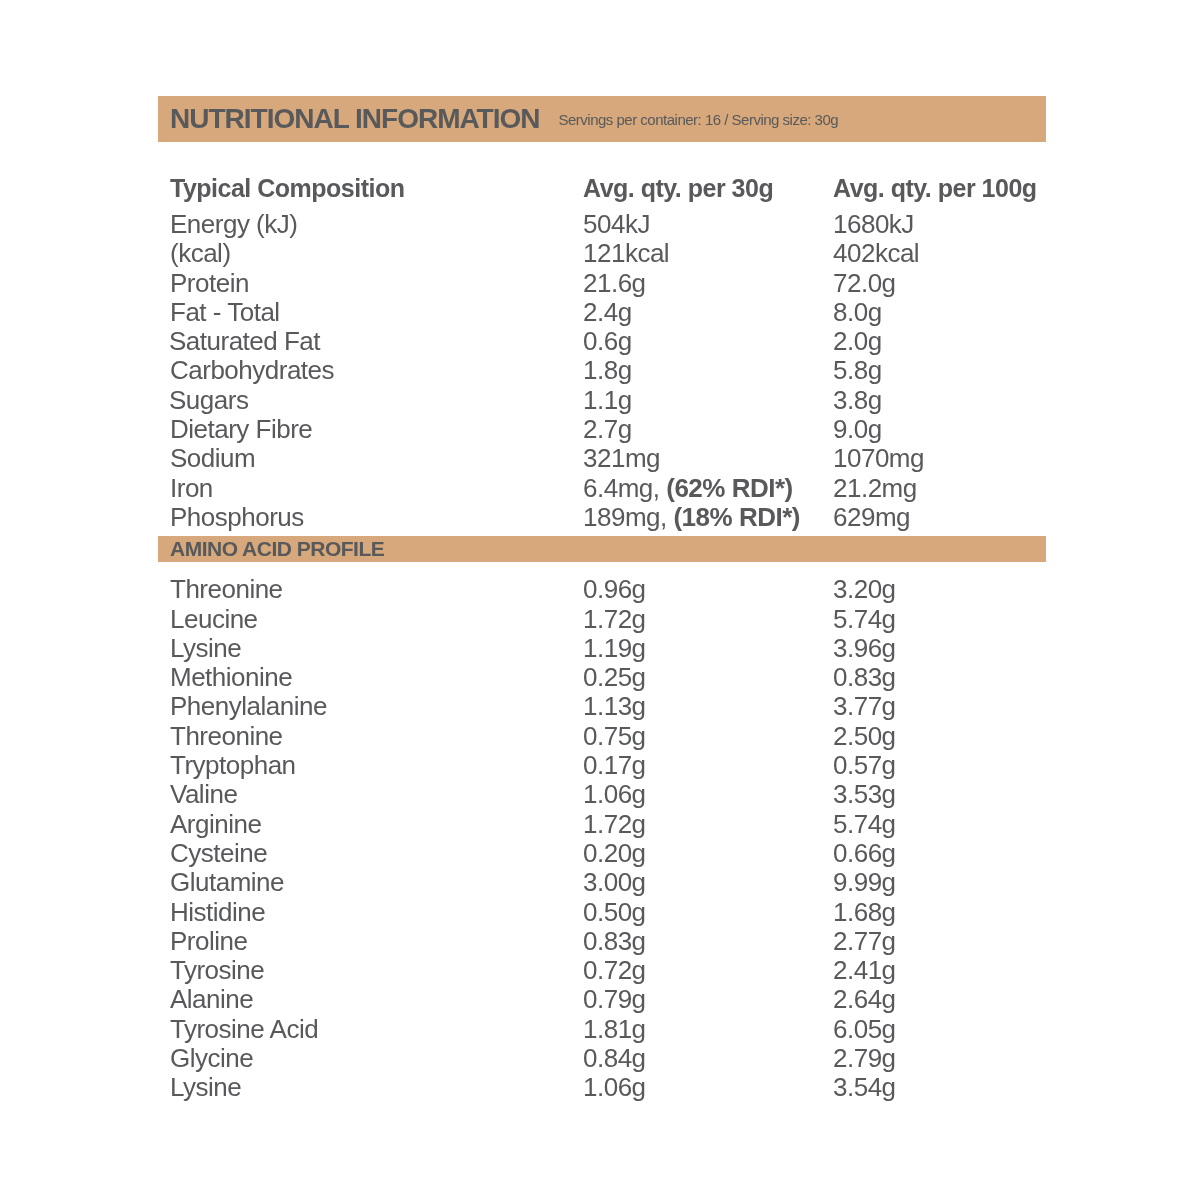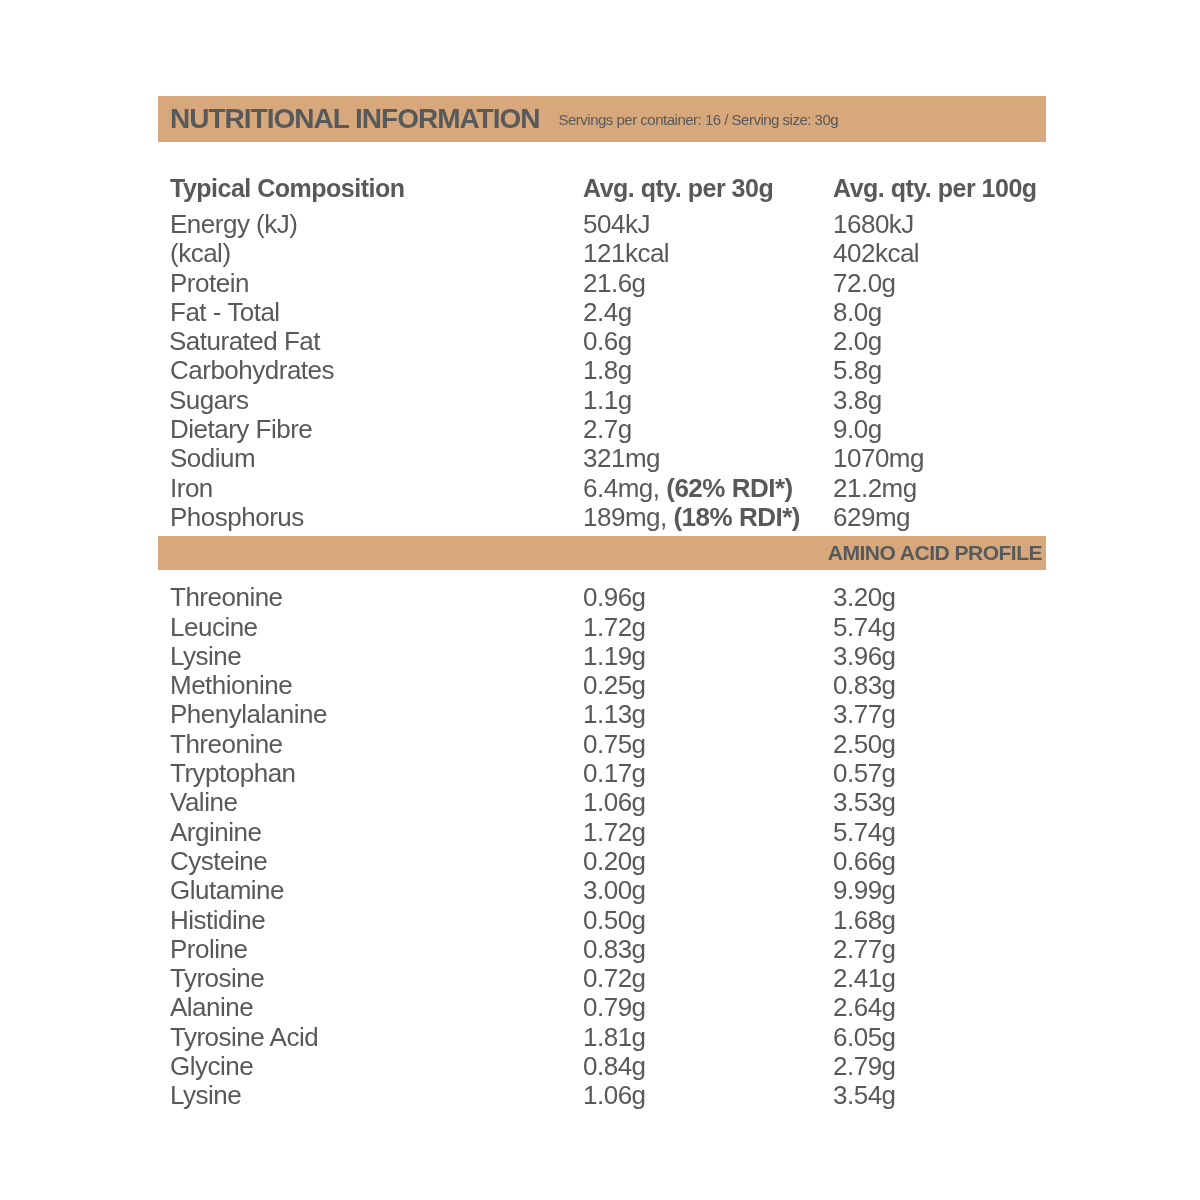--- a/index.html
+++ b/index.html
@@ -58,25 +58,24 @@
     font-size: 26px;
     letter-spacing: -0.5px;
     line-height: 29.3px;
     white-space: nowrap;
     text-align: center;
   }
   .row .c-label { position: absolute; left: 12px; }
   .row.indent .c-label { left: 11px; }
   .row .v-bold { font-weight: bold; }
   .amino-bar {
-    height: 34px;
+    height: 26px;
     margin-top: 4px;
-    padding: 0 4px;
+    padding: 0 12px;
     align-items: center;
-    justify-content: flex-end;
   }
   .amino-title {
     font-size: 21px;
     font-weight: bold;
     letter-spacing: -0.5px;
   }
   .amino-rows { margin-top: 13px; }
 </style>
 </head>
 <body>

